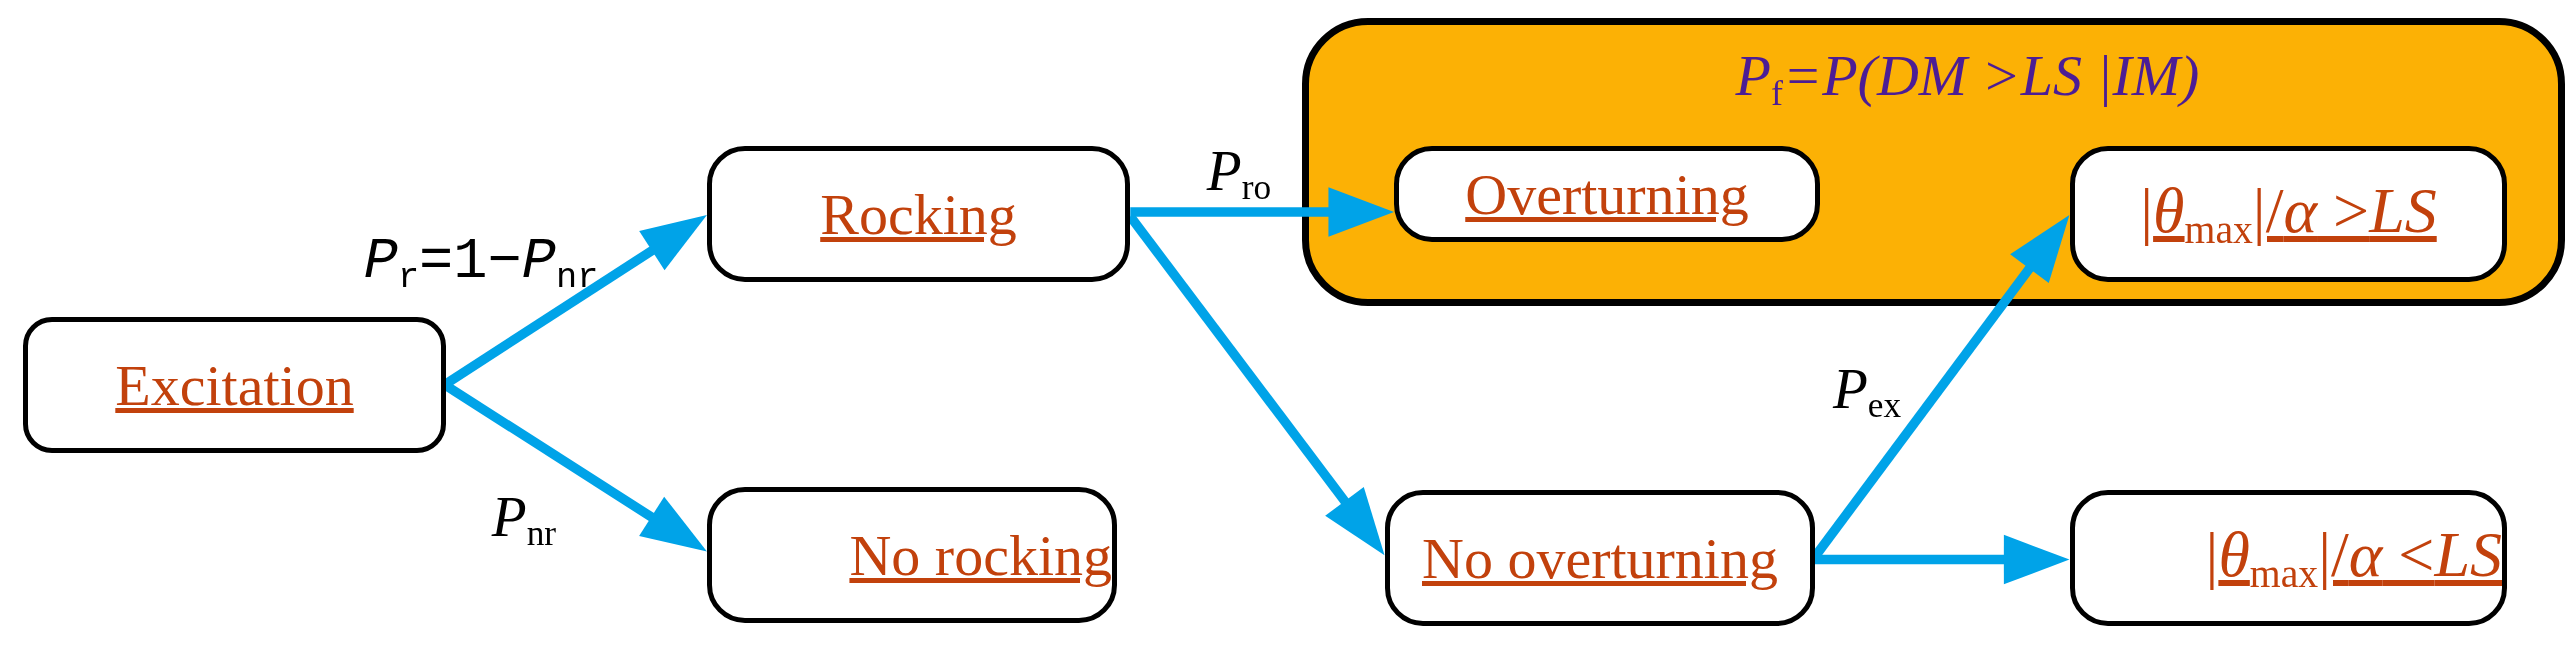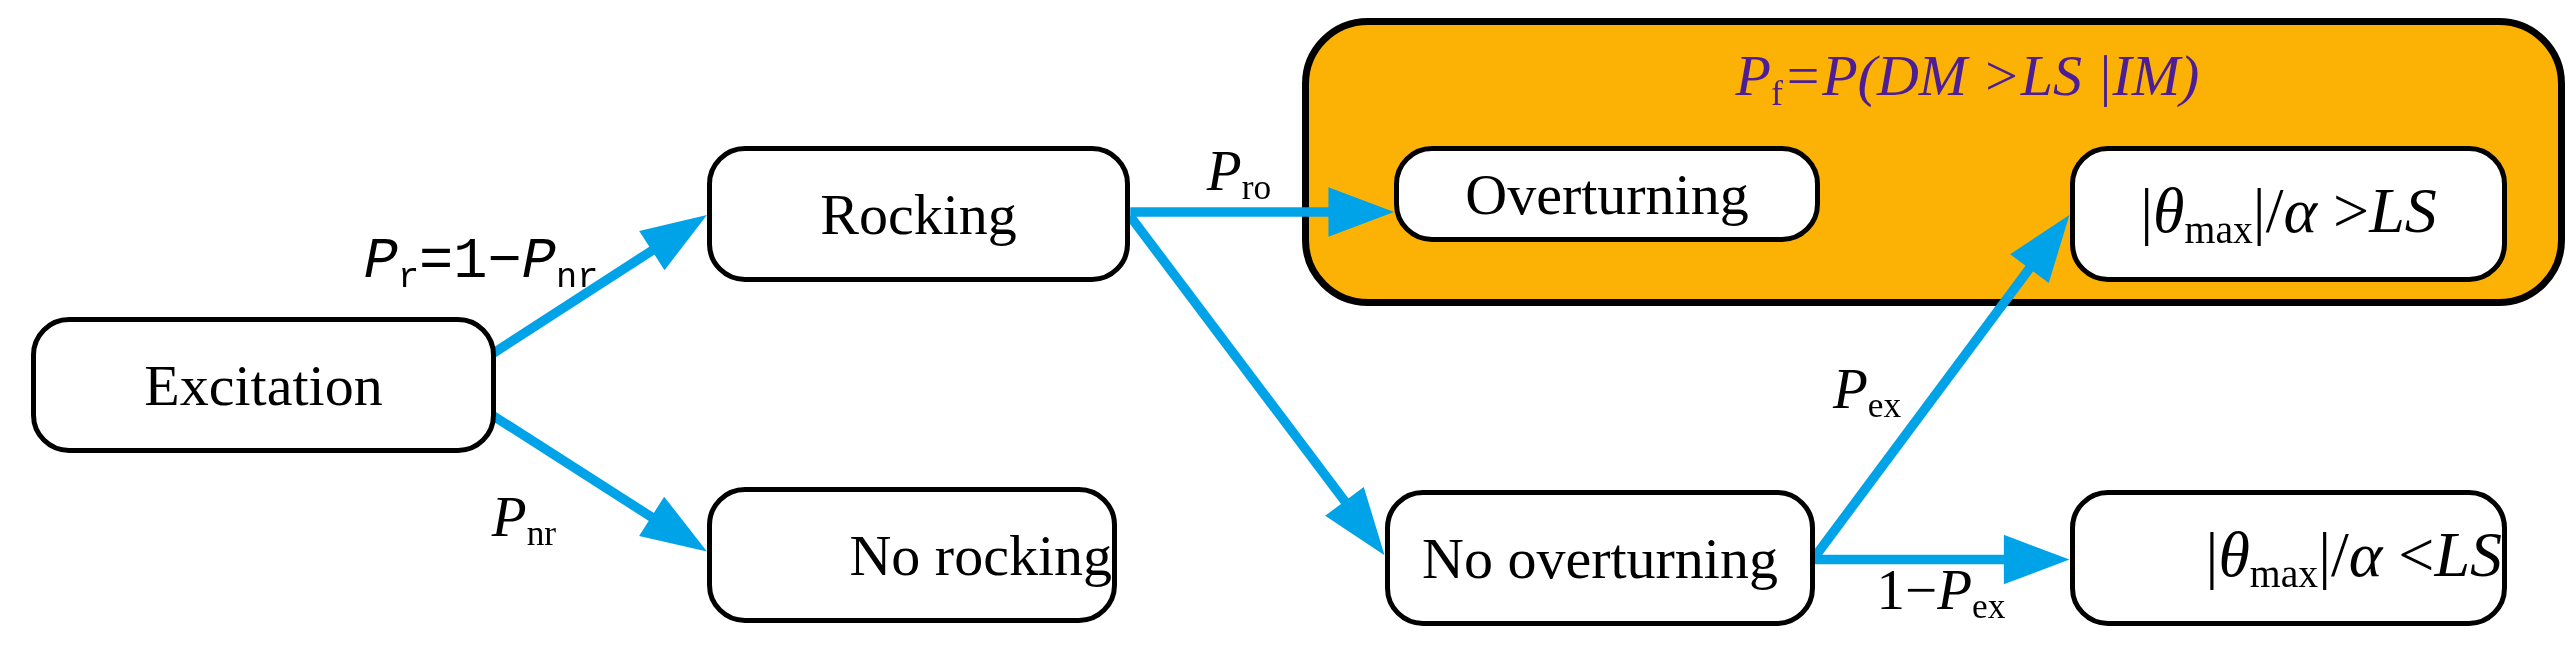--- a/index.html
+++ b/index.html
@@ -37,26 +37,27 @@
   .node {
     position: absolute;
     background: #ffffff;
     border: 5.8px solid #000000;
     border-radius: 38px;
     box-sizing: border-box;
     display: flex;
     align-items: center;
     justify-content: center;
     font-size: 58px;
-    color: #000000;
+    color: #c2410c;
     z-index: 3;
     white-space: nowrap;
+    text-decoration: underline;
   }
   .node.math { font-size: 64px; font-style: italic; }
-  #node-excitation     { left: 31px;   top: 317px; width: 465px; height: 136px; }
+  #node-excitation     { left: 23px;   top: 317px; width: 423px; height: 136px; border-radius: 29px; }
   #node-rocking        { left: 707px;  top: 146px; width: 423px; height: 136px; }
   #node-no-rocking     { left: 707px;  top: 487px; width: 410px; height: 136px; justify-content: flex-end; }
   #node-overturning    { left: 1394px; top: 146px; width: 426px; height: 96px; }
   #node-exceed-ls      { left: 2070px; top: 146px; width: 437px; height: 136px; }
   #node-no-overturning { left: 1385px; top: 490px; width: 430px; height: 136px; }
   #node-within-ls      { left: 2070px; top: 490px; width: 437px; height: 136px; justify-content: flex-end; }
   
   #arrows-layer {
     position: absolute;
     left: 0; top: 0;
@@ -138,16 +139,15 @@
 
   <div class="elabel" id="label-p-r"><span class="it">P</span><span class="sb">r</span><span class="rm">=1−</span><span class="it">P</span><span class="sb">nr</span></div>
 
   <div class="elabel" id="label-p-nr"><span class="it">P</span><span class="sb">nr</span></div>
 
   <div class="elabel" id="label-p-ro"><span class="it">P</span><span class="sb">ro</span></div>
 
 
   <div class="elabel" id="label-p-ex"><span class="it">P</span><span class="sb">ex</span></div>
 
-  <div class="elabel" id="label-one-minus-p-ex"><span class="rm">1−</span><span class="it">P</span><span class="sb">ex</span></div>
 
 </div>
 
 
 </body></html>

